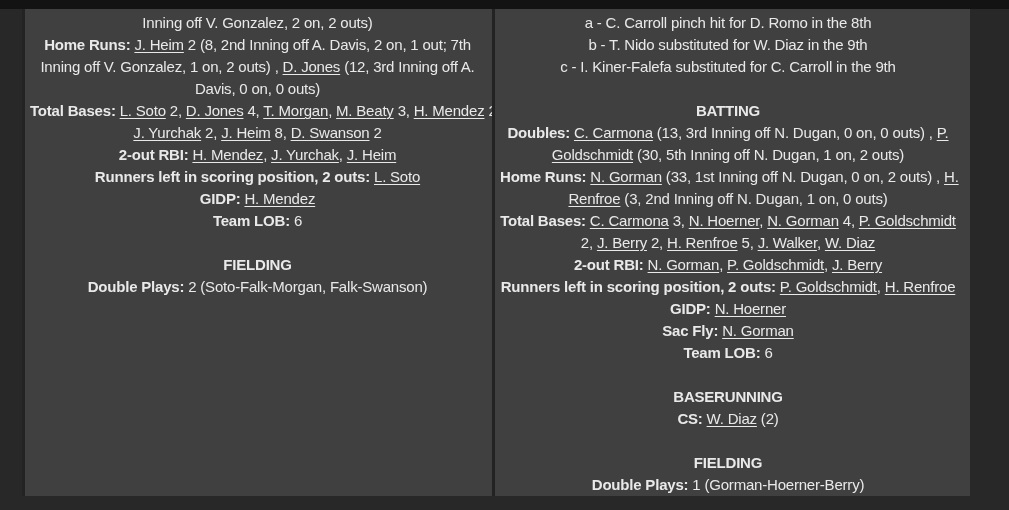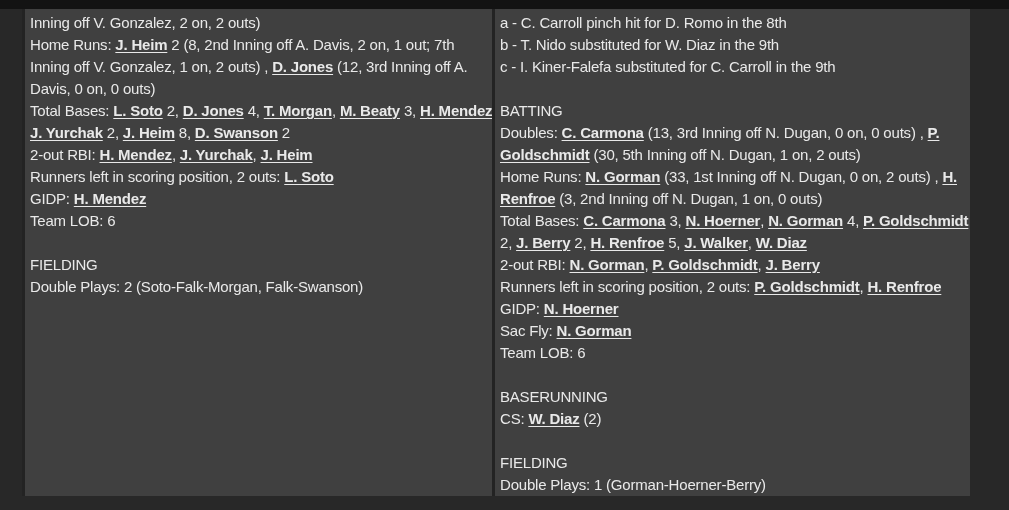--- a/index.html
+++ b/index.html
@@ -31,31 +31,31 @@
     box-sizing: border-box;
     background: var(--panel-bg);
     border-left: 3px solid var(--panel-edge);
     color: var(--text-color);
     font-size: 15px;
     line-height: 22px;
     letter-spacing: -0.2px;
     padding: 3px 14px 0 5px;
     white-space: pre;
     overflow: hidden;
+    text-align: center;
   }
   .panel-left  { left: 22px;  width: 477px; }
   .panel-right { left: 492px; width: 478px; }
   .line { height: 22px; }
-  .b { font-weight: normal; }
+  .b { font-weight: bold; }
   .u {
     text-decoration: underline;
     text-decoration-thickness: 1px;
     text-underline-offset: 2px;
     cursor: pointer;
-    font-weight: bold;
   }
 </style>
 </head>
 <body>
 
 <div class="topbar"></div>
 
 <div class="panel panel-left"><div class="line"><span>Inning off V. Gonzalez, 2 on, 2 outs)</span></div><div class="line"><span class="b">Home Runs: </span><span class="u">J. Heim</span><span> 2 (8, 2nd Inning off A. Davis, 2 on, 1 out; 7th</span></div><div class="line"><span>Inning off V. Gonzalez, 1 on, 2 outs) , </span><span class="u">D. Jones</span><span> (12, 3rd Inning off A.</span></div><div class="line"><span>Davis, 0 on, 0 outs)</span></div><div class="line"><span class="b">Total Bases: </span><span class="u">L. Soto</span><span> 2, </span><span class="u">D. Jones</span><span> 4, </span><span class="u">T. Morgan</span><span>, </span><span class="u">M. Beaty</span><span> 3, </span><span class="u">H. Mendez</span><span> 2,</span></div><div class="line"><span class="u">J. Yurchak</span><span> 2, </span><span class="u">J. Heim</span><span> 8, </span><span class="u">D. Swanson</span><span> 2</span></div><div class="line"><span class="b">2-out RBI: </span><span class="u">H. Mendez</span><span>, </span><span class="u">J. Yurchak</span><span>, </span><span class="u">J. Heim</span></div><div class="line"><span class="b">Runners left in scoring position, 2 outs: </span><span class="u">L. Soto</span></div><div class="line"><span class="b">GIDP: </span><span class="u">H. Mendez</span></div><div class="line"><span class="b">Team LOB: </span><span>6</span></div><div class="line"></div><div class="line"><span class="b">FIELDING</span></div><div class="line"><span class="b">Double Plays: </span><span>2 (Soto-Falk-Morgan, Falk-Swanson)</span></div></div>
 
 <div class="panel panel-right"><div class="line"><span>a - C. Carroll pinch hit for D. Romo in the 8th</span></div><div class="line"><span>b - T. Nido substituted for W. Diaz in the 9th</span></div><div class="line"><span>c - I. Kiner-Falefa substituted for C. Carroll in the 9th</span></div><div class="line"></div><div class="line"><span class="b">BATTING</span></div><div class="line"><span class="b">Doubles: </span><span class="u">C. Carmona</span><span> (13, 3rd Inning off N. Dugan, 0 on, 0 outs) , </span><span class="u">P.</span></div><div class="line"><span class="u">Goldschmidt</span><span> (30, 5th Inning off N. Dugan, 1 on, 2 outs)</span></div><div class="line"><span class="b">Home Runs: </span><span class="u">N. Gorman</span><span> (33, 1st Inning off N. Dugan, 0 on, 2 outs) , </span><span class="u">H.</span></div><div class="line"><span class="u">Renfroe</span><span> (3, 2nd Inning off N. Dugan, 1 on, 0 outs)</span></div><div class="line"><span class="b">Total Bases: </span><span class="u">C. Carmona</span><span> 3, </span><span class="u">N. Hoerner</span><span>, </span><span class="u">N. Gorman</span><span> 4, </span><span class="u">P. Goldschmidt</span></div><div class="line"><span>2, </span><span class="u">J. Berry</span><span> 2, </span><span class="u">H. Renfroe</span><span> 5, </span><span class="u">J. Walker</span><span>, </span><span class="u">W. Diaz</span></div><div class="line"><span class="b">2-out RBI: </span><span class="u">N. Gorman</span><span>, </span><span class="u">P. Goldschmidt</span><span>, </span><span class="u">J. Berry</span></div><div class="line"><span class="b">Runners left in scoring position, 2 outs: </span><span class="u">P. Goldschmidt</span><span>, </span><span class="u">H. Renfroe</span></div><div class="line"><span class="b">GIDP: </span><span class="u">N. Hoerner</span></div><div class="line"><span class="b">Sac Fly: </span><span class="u">N. Gorman</span></div><div class="line"><span class="b">Team LOB: </span><span>6</span></div><div class="line"></div><div class="line"><span class="b">BASERUNNING</span></div><div class="line"><span class="b">CS: </span><span class="u">W. Diaz</span><span> (2)</span></div><div class="line"></div><div class="line"><span class="b">FIELDING</span></div><div class="line"><span class="b">Double Plays: </span><span>1 (Gorman-Hoerner-Berry)</span></div></div>

